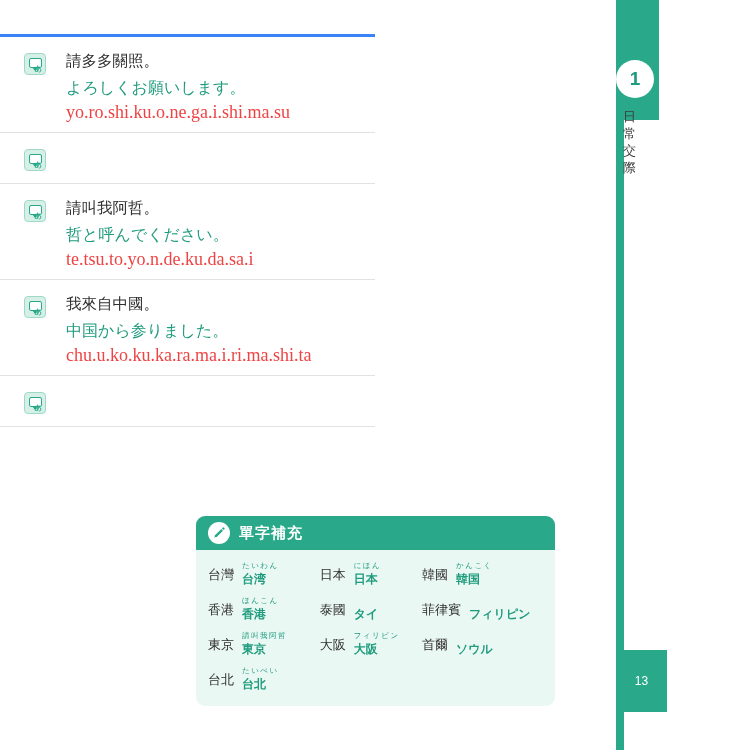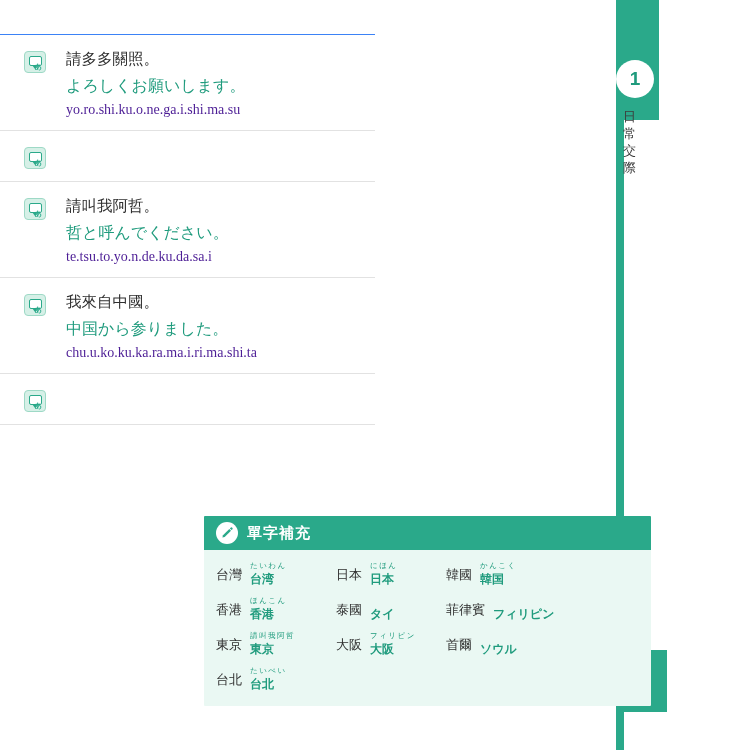--- a/index.html
+++ b/index.html
@@ -71,21 +71,21 @@
     position: absolute;
     left: 0; top: 34px;
     width: 375px;
   }
   .phrase-row {
     display: flex;
     align-items: flex-start;
     border-bottom: 1px solid #e2e2e2;
     padding: 13px 0 12px 0;
   }
-  .phrase-row:first-child { border-top: 1px solid #3b82f6; }
+  .phrase-row:first-child { border-top: 3px solid #3b82f6; }
   .speaker-icon {
     flex: 0 0 auto;
     width: 22px; height: 22px;
     margin: 3px 20px 0 24px;
     border-radius: 4px;
     background: #d6f0e7;
     border: 1px solid #9ed9c6;
     position: relative;
   }
   .speaker-icon .bub {
@@ -122,31 +122,31 @@
   }
   .jp {
     font-family: "DejaVu Sans", sans-serif;
     color: #1f9b7d;
     font-size: 16px;
     line-height: 23px;
     margin-bottom: 5px;
   }
   .romaji {
     font-family: "Liberation Serif", serif;
-    color: #4c1d95;
-    font-size: 14px;
+    color: #ef4444;
+    font-size: 18px;
     line-height: 16px;
   }
 
   
   .vocab-box {
     position: absolute;
-    left: 204px; top: 516px;
-    width: 447px;
-    border-radius: 1px;
+    left: 196px; top: 516px;
+    width: 359px;
+    border-radius: 9px;
     overflow: hidden;
     background: #eaf8f3;
   }
   .vocab-header {
     height: 34px;
     background: #2aa98a;
     display: flex;
     align-items: center;
     padding-left: 12px;
   }

